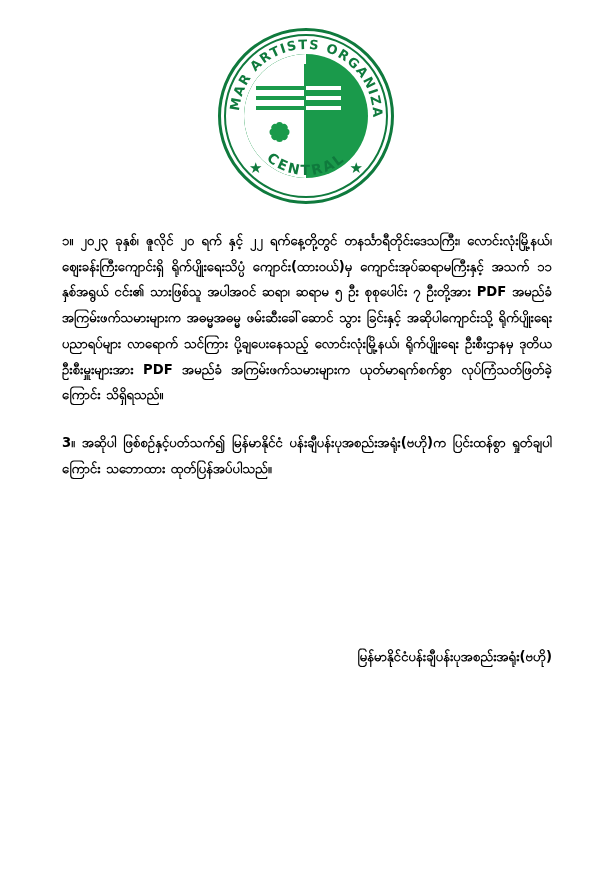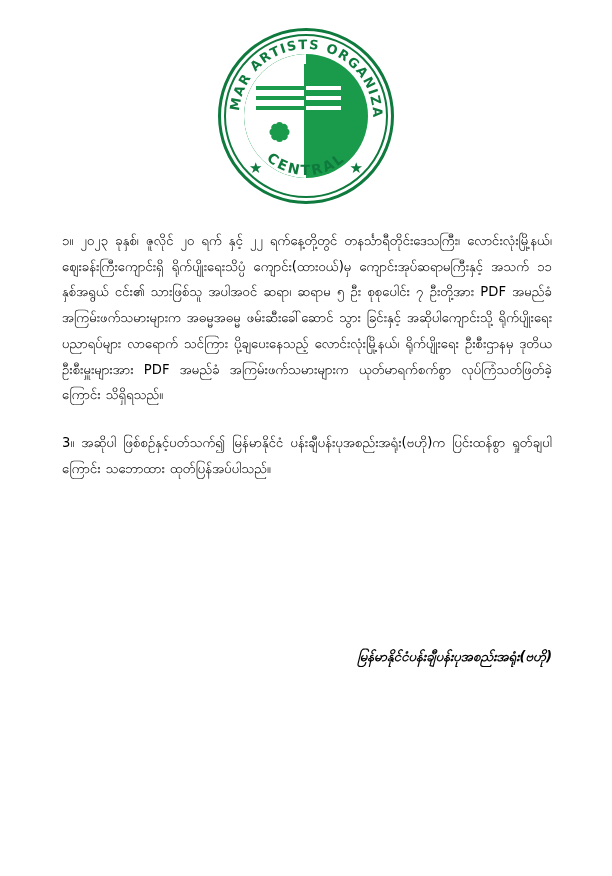--- a/index.html
+++ b/index.html
@@ -139,31 +139,31 @@
     left: 62px;
     width: 490px;
   }
   .para {
     font-size: 13.2px;
     line-height: 1.95;
     text-align: justify;
     text-justify: inter-word;
     margin: 0 0 22px 0;
     word-spacing: 1px;
+    font-weight: bold;
   }
   .signature {
     position: absolute;
     top: 645px;
     left: 62px;
     width: 490px;
     text-align: right;
     font-size: 13.2px;
     font-weight: bold;
     line-height: 1.8;
-    font-style: italic;
   }
 </style>
 </head>
 <body>
 
 <div class="page">
 
   <div class="logo-wrap">
     <div class="seal">
       <div class="seal-outer"></div>

